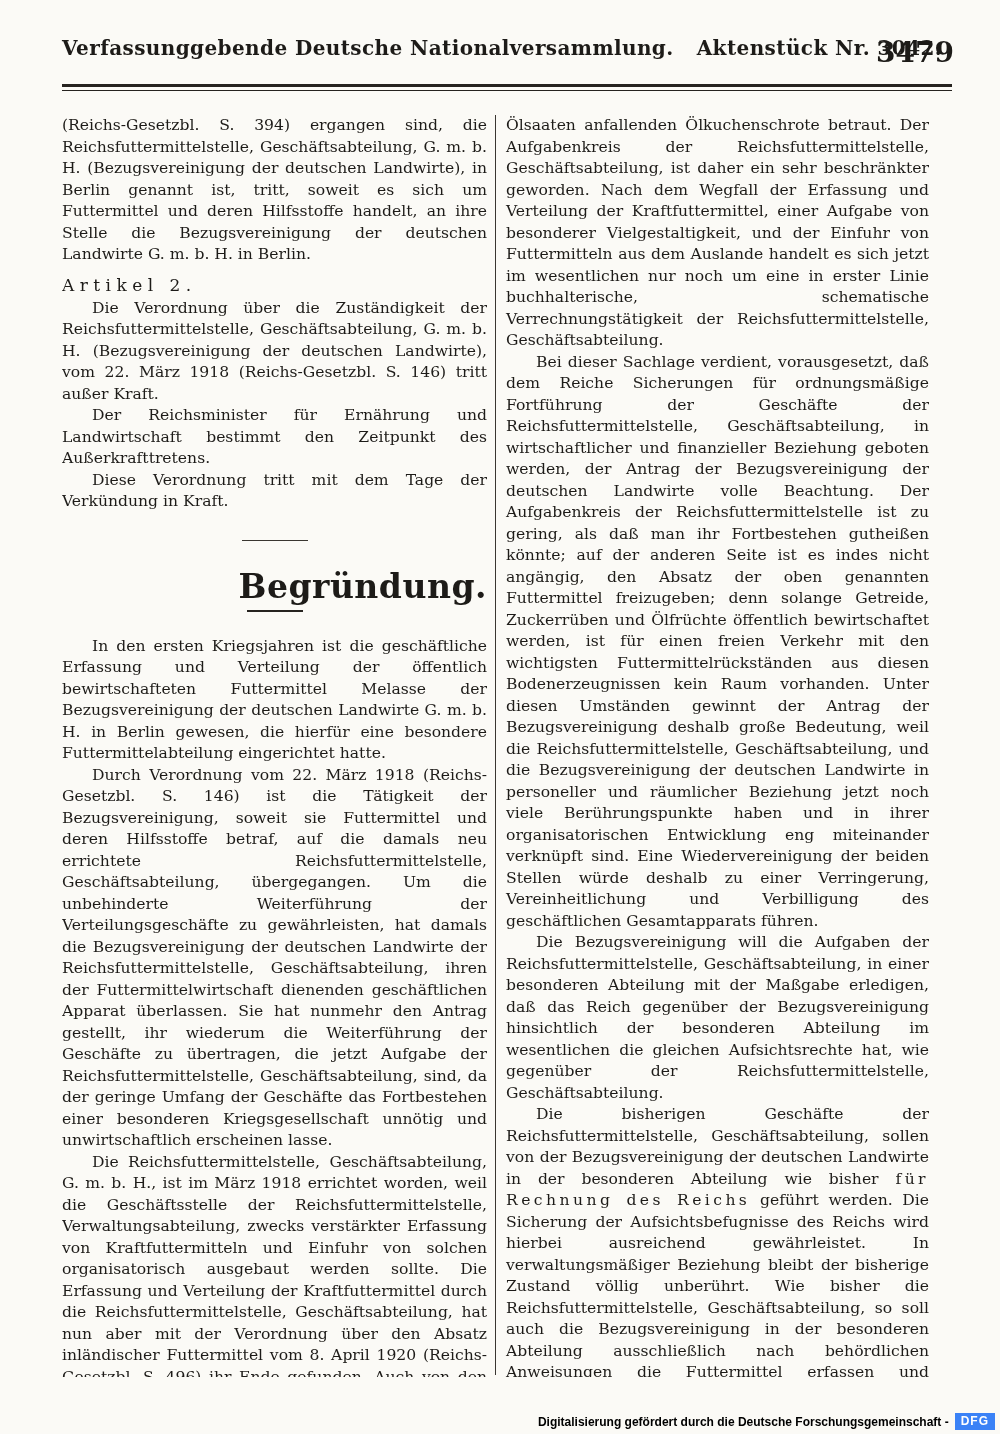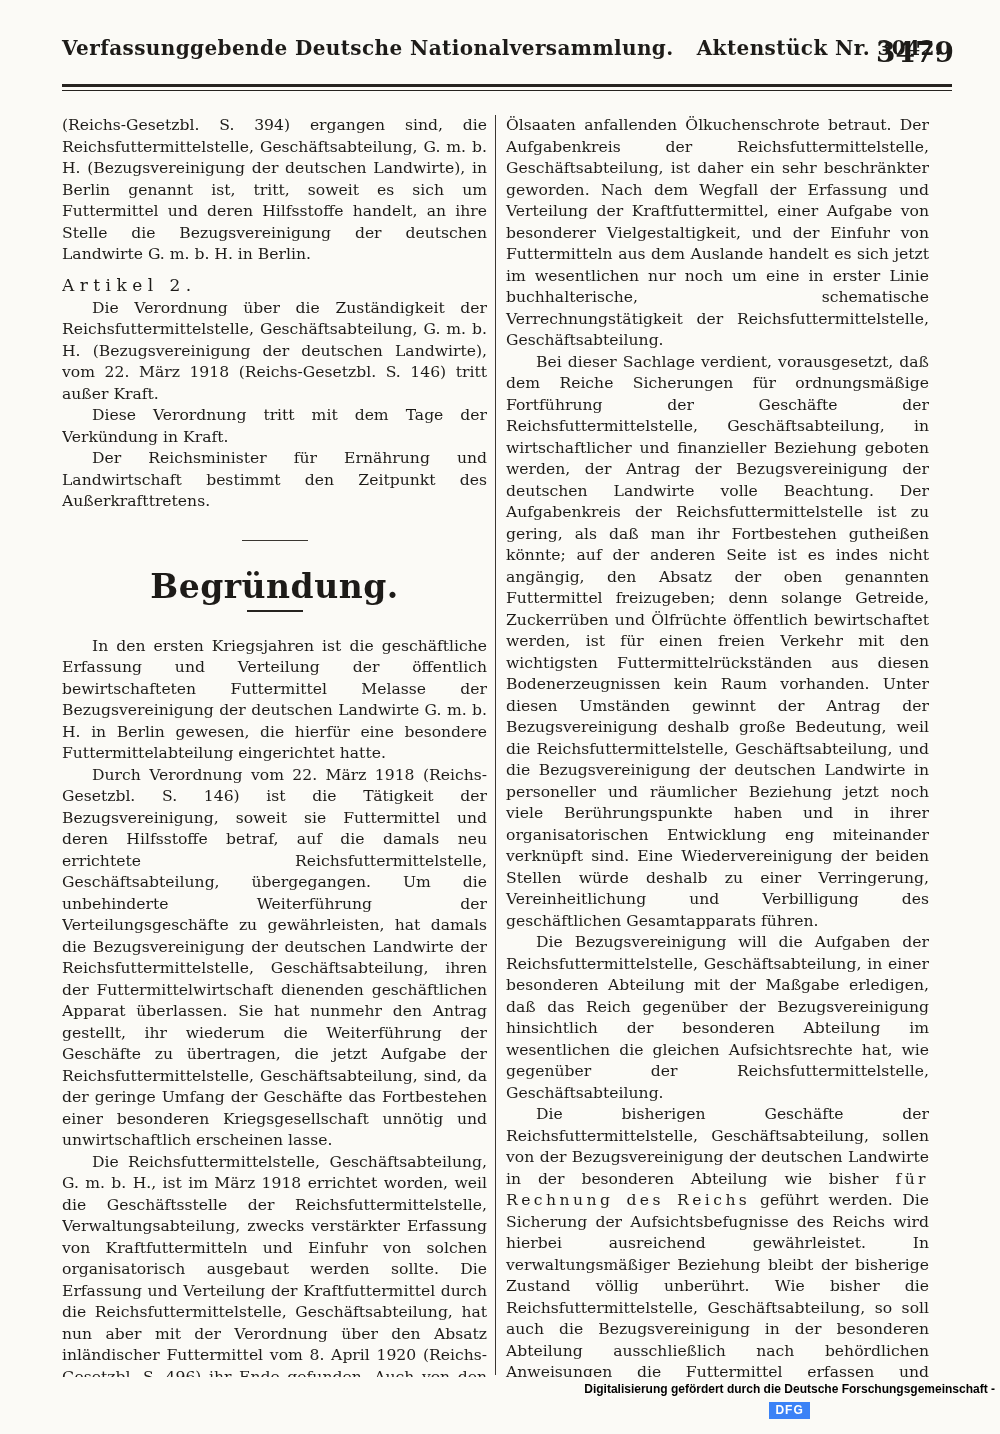--- a/index.html
+++ b/index.html
@@ -59,33 +59,33 @@
     text-align:left;
     font-size:17px;font-weight:normal;
     letter-spacing:.32em;
   }
   .sep-rule{
     width:66px;height:0;border-top:1px solid #3a3631;
     margin:27px auto 26px auto;
   }
   .main-heading{
     margin:6px 0 4px 0;
-    text-align:center;
+    text-align:right;
     font-size:33px;font-weight:bold;letter-spacing:.5px;
   }
   .sub-rule{
     width:56px;height:0;border-top:2px solid #26231f;
     margin:2px auto 24px auto;
   }
   .spaced{letter-spacing:.22em;}
   .footer{
-    position:absolute;right:5px;bottom:15px;
+    position:absolute;right:5px;bottom:4px;
     display:flex;align-items:center;gap:6px;
     font-family:"Liberation Sans", sans-serif;
-    font-size:12px;font-weight:bold;color:#000;flex-direction:column;
+    font-size:12px;font-weight:bold;color:#000;
   }
   .dfg-badge{
     display:inline-block;
     color:#fff;
     font-size:12px;font-weight:bold;letter-spacing:1px;
     padding:2px 6px 3px 6px;
     line-height:1;
   }
 </style>
 </head>
@@ -102,22 +102,22 @@
   <div class="double-rule"></div>
 
   <div class="columns">
 
     <div class="col col-left">
       <p class="body noindent">(Reichs-Gesetzbl. S. 394) ergangen sind, die Reichsfuttermittelstelle, Geschäftsabteilung, G. m. b. H. (Bezugsvereinigung der deutschen Landwirte), in Berlin genannt ist, tritt, soweit es sich um Futtermittel und deren Hilfsstoffe handelt, an ihre Stelle die Bezugsvereinigung der deutschen Landwirte G. m. b. H. in Berlin.</p>
 
       <h3 class="art-heading">Artikel 2.</h3>
       <p class="body">Die Verordnung über die Zuständigkeit der Reichsfuttermittelstelle, Geschäftsabteilung, G. m. b. H. (Bezugsvereinigung der deutschen Landwirte), vom 22. März 1918 (Reichs-Gesetzbl. S. 146) tritt außer Kraft.</p>
 
+      <p class="body">Der Reichsminister für Ernährung und Landwirtschaft bestimmt den Zeitpunkt des Außerkrafttretens.</p>
       <p class="body">Diese Verordnung tritt mit dem Tage der Verkündung in Kraft.</p>
-      <p class="body">Der Reichsminister für Ernährung und Landwirtschaft bestimmt den Zeitpunkt des Außerkrafttretens.</p>
 
       <div class="sep-rule"></div>
 
       <h1 class="main-heading">Begründung.</h1>
       <div class="sub-rule"></div>
 
       <p class="body">In den ersten Kriegsjahren ist die geschäftliche Erfassung und Verteilung der öffentlich bewirtschafteten Futtermittel Melasse der Bezugsvereinigung der deutschen Landwirte G. m. b. H. in Berlin gewesen, die hierfür eine besondere Futtermittelabteilung eingerichtet hatte.</p>
       <p class="body">Durch Verordnung vom 22. März 1918 (Reichs-Gesetzbl. S. 146) ist die Tätigkeit der Bezugsvereinigung, soweit sie Futtermittel und deren Hilfsstoffe betraf, auf die damals neu errichtete Reichsfuttermittelstelle, Geschäftsabteilung, übergegangen. Um die unbehinderte Weiterführung der Verteilungsgeschäfte zu gewährleisten, hat damals die Bezugsvereinigung der deutschen Landwirte der Reichsfuttermittelstelle, Geschäftsabteilung, ihren der Futtermittelwirtschaft dienenden geschäftlichen Apparat überlassen. Sie hat nunmehr den Antrag gestellt, ihr wiederum die Weiterführung der Geschäfte zu übertragen, die jetzt Aufgabe der Reichsfuttermittelstelle, Geschäftsabteilung, sind, da der geringe Umfang der Geschäfte das Fortbestehen einer besonderen Kriegsgesellschaft unnötig und unwirtschaftlich erscheinen lasse.</p>
       <p class="body">Die Reichsfuttermittelstelle, Geschäftsabteilung, G. m. b. H., ist im März 1918 errichtet worden, weil die Geschäftsstelle der Reichsfuttermittelstelle, Verwaltungsabteilung, zwecks verstärkter Erfassung von Kraftfuttermitteln und Einfuhr von solchen organisatorisch ausgebaut werden sollte. Die Erfassung und Verteilung der Kraftfuttermittel durch die Reichsfuttermittelstelle, Geschäftsabteilung, hat nun aber mit der Verordnung über den Absatz inländischer Futtermittel vom 8. April 1920 (Reichs-Gesetzbl. S. 496) ihr Ende gefunden. Auch von den zuckerhaltigen Futtermitteln wird auf Grund der Verordnung über den Verkehr mit Zucker vom 14. Oktober 1919 (Reichs-Gesetzbl. S. 1789) nur noch die Melasse bewirtschaftet. Die Einfuhr von Kraftfuttermitteln ist Aufgabe des freien Handels geworden (vgl. Verordnung über Einfuhr von Ölkuchen, Fisch- und Fleischmehl vom 5. Mai 1920 [z. Zt. im Druck]).</p>
 

